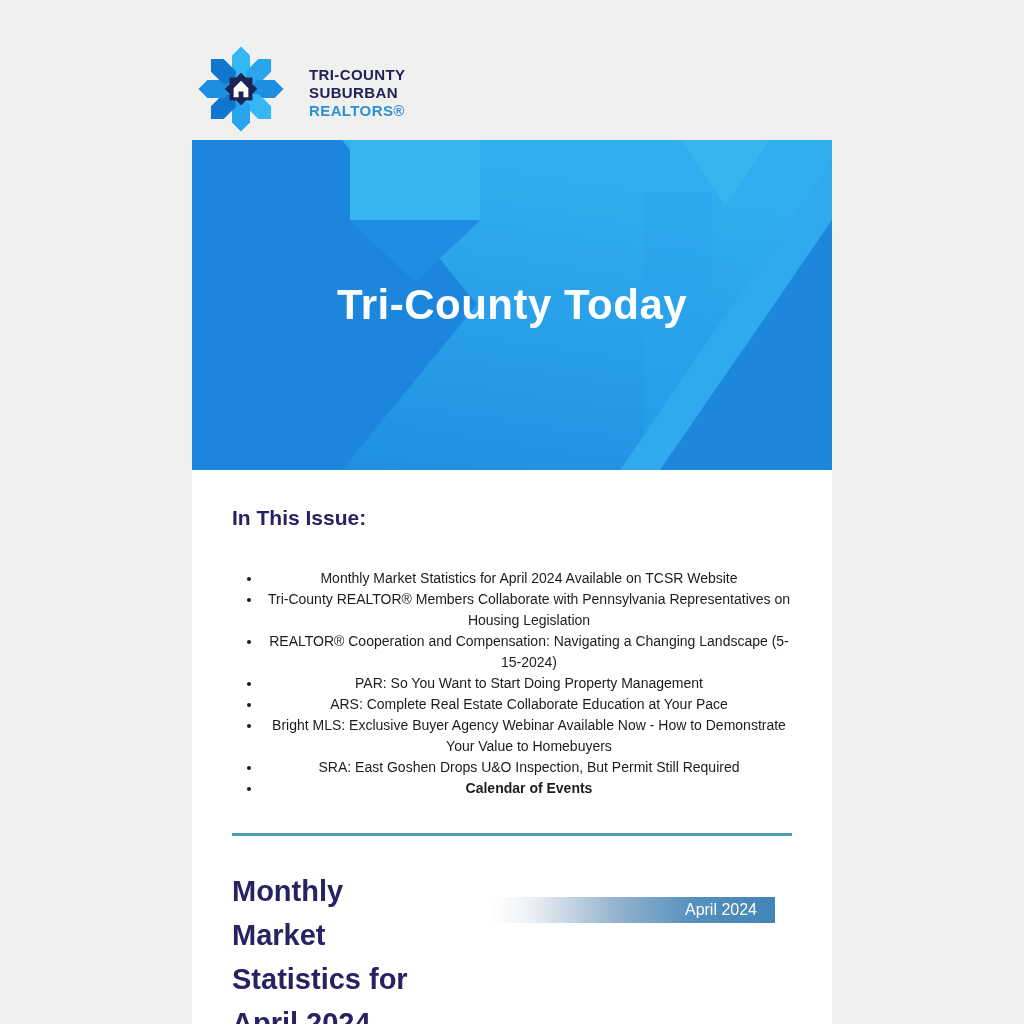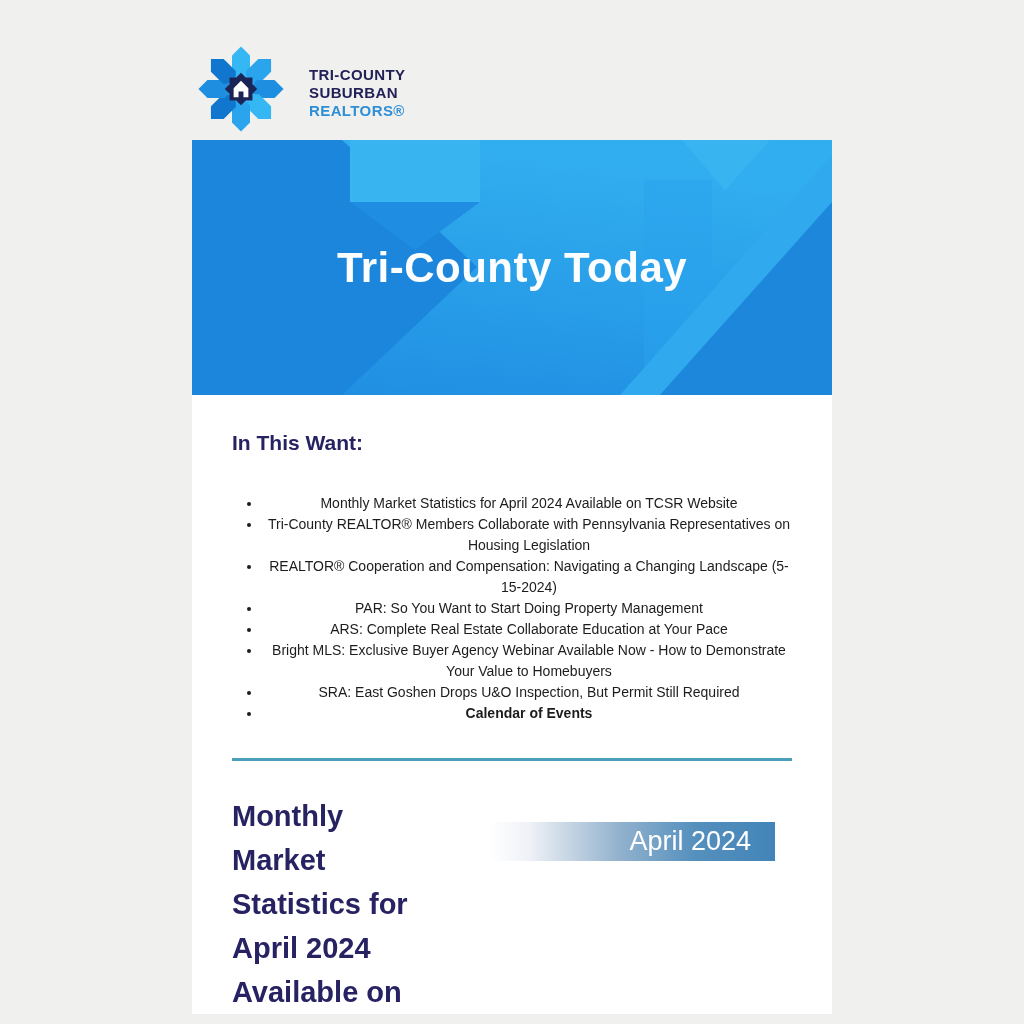--- a/index.html
+++ b/index.html
@@ -35,21 +35,21 @@
   .brand-text .realtors { color: #2e8fd6; }
   .date-label {
     margin-top: 16px;
     font-weight: bold;
     font-size: 16px;
     color: #232058;
   }
   
   .banner {
     position: relative;
-    height: 255px;
+    height: 330px;
     margin-top: 6px;
     overflow: hidden;
   }
   .banner svg.banner-bg { position: absolute; inset: 0; width: 100%; height: 100%; }
   .banner-title {
     position: absolute;
     inset: 0;
     display: flex;
     align-items: center;
     justify-content: center;
@@ -95,28 +95,28 @@
     line-height: 44px;
     font-weight: bold;
     color: #272262;
   }
   .article-media {
     flex: 1;
     padding-left: 58px;
   }
   .stats-image { width: 285px; margin-top: 28px; }
   .stats-bar {
-    height: 39px;
+    height: 26px;
     background: linear-gradient(to right, #ffffff 0%, #eef1f6 14%, #93b2ce 45%, #5590bd 72%, #4284b8 100%);
     display: flex;
     align-items: center;
     justify-content: flex-end;
-    padding-right: 24px;
+    padding-right: 18px;
     color: #ffffff;
-    font-size: 27px;
+    font-size: 16px;
   }
   .stats-captions {
     margin-top: 4px;
     text-align: right;
     font-size: 11px;
     line-height: 12.5px;
     color: #9a9a9a;
     padding-right: 2px;
   }
 </style>
@@ -165,21 +165,21 @@
       <rect x="452" y="40" width="68" height="215" fill="#2aa3ec" opacity="0.55"></rect>
       <polygon points="490,0 578,0 533,50" fill="#38b4f1"></polygon>
       <polygon points="640,15 640,62 468,255 428,255" fill="#30a9ee"></polygon>
       <polygon points="640,62 640,255 468,255" fill="#1d87db"></polygon>
     </svg>
     <div class="banner-title">Tri-County Today</div>
   </div>
 
   <div class="card">
 
-    <div class="issue-heading">In This Want:</div>
+    <div class="issue-heading">In This Issue:</div>
 
     <ul class="issue-list">
       <li>Monthly Market Statistics for April 2024 Available on TCSR Website</li>
       <li>Tri-County REALTOR® Members Collaborate with Pennsylvania Representatives on Housing Legislation</li>
       <li>REALTOR® Cooperation and Compensation: Navigating a Changing Landscape (5-15-2024)</li>
       <li>PAR: So You Want to Start Doing Property Management</li>
       <li>ARS: Complete Real Estate Collaborate Education at Your Pace</li>
       <li>Bright MLS: Exclusive Buyer Agency Webinar Available Now - How to Demonstrate Your Value to Homebuyers</li>
       <li>SRA: East Goshen Drops U&amp;O Inspection, But Permit Still Required</li>
       <li class="bold">Calendar of Events</li>

